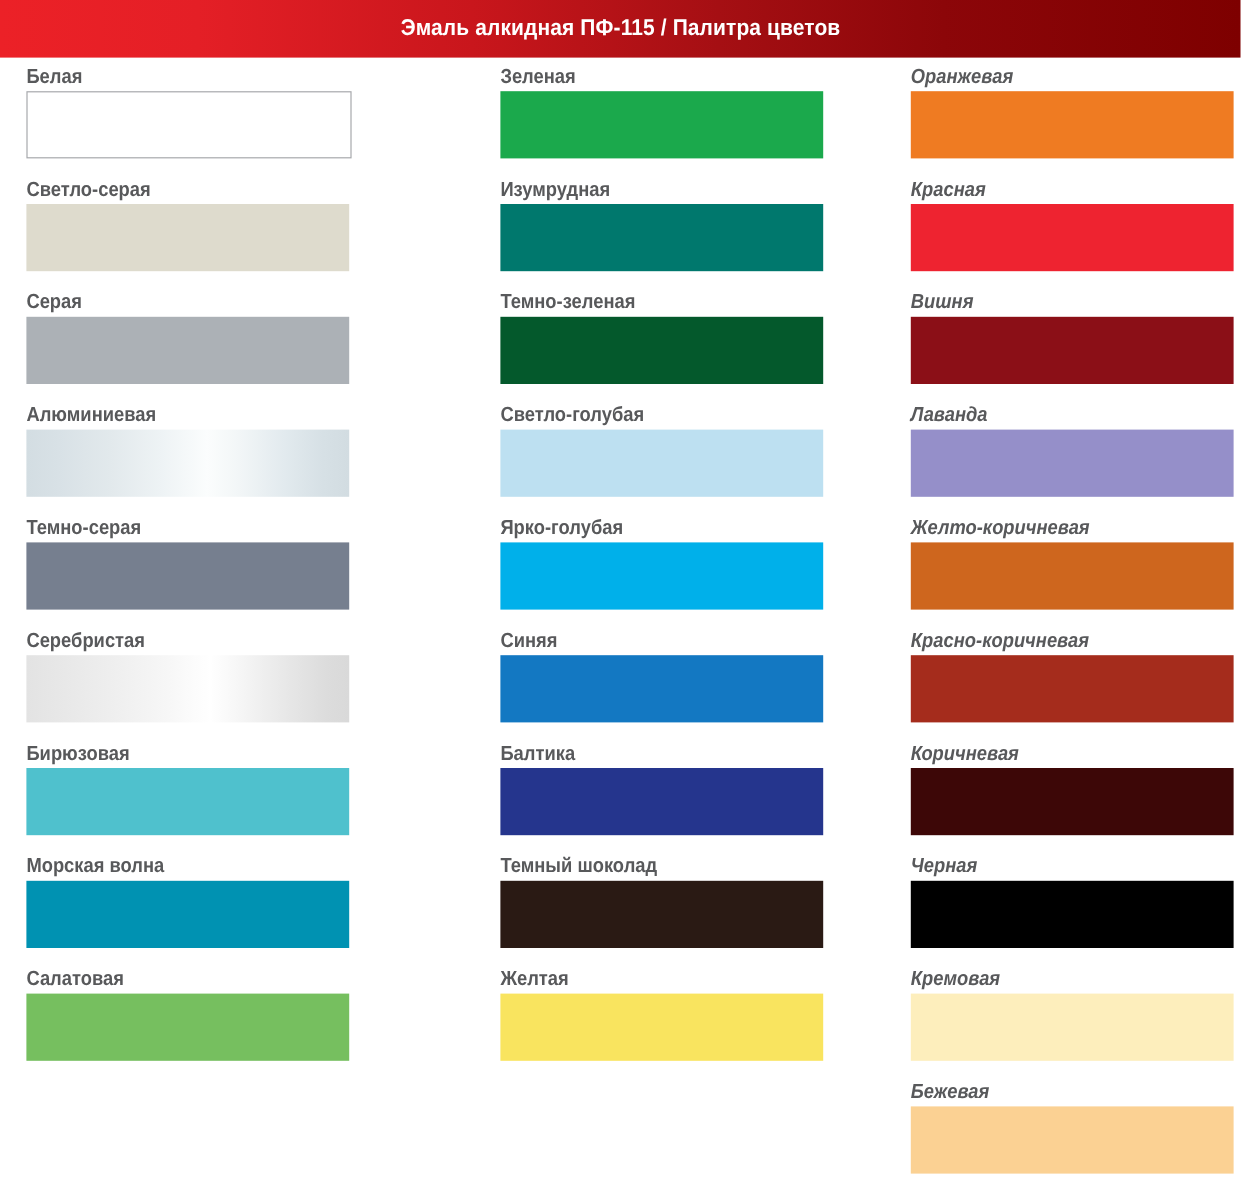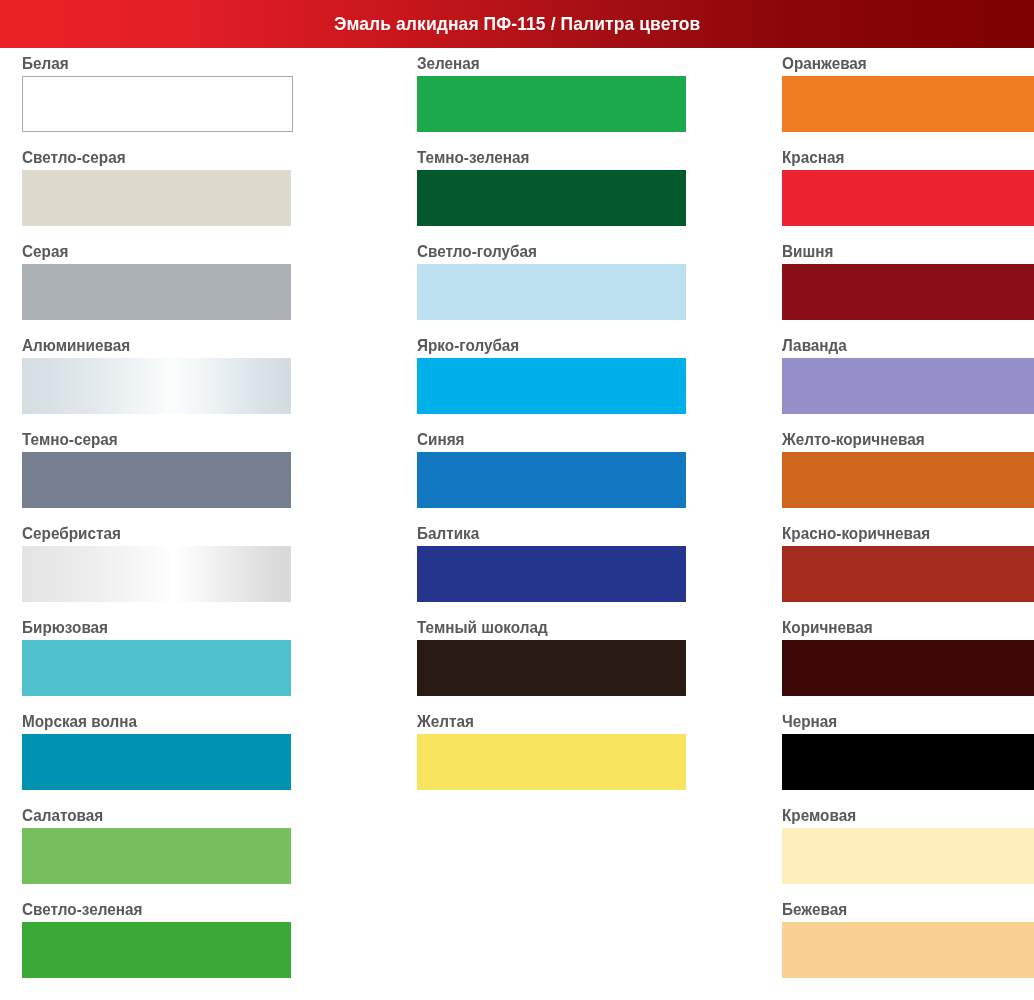--- a/index.html
+++ b/index.html
@@ -58,21 +58,21 @@
     height: 952px;
   }
 
   .column {
     position: absolute;
     top: 0;
     width: 271px;
   }
   .col-0 { left: 3px; }
   .col-1 { left: 398px; }
-  .col-2 { left: 763px; }
+  .col-2 { left: 740px; font-style: italic; }
 
   .cell {
     position: relative;
     height: 94px;
     margin-left: 19px;
   }
 
   .cell-label {
     display: block;
     color: #58595b;
@@ -149,31 +149,31 @@
           <span class="swatch" style="background: rgb(79, 193, 205);"></span>
         </div>
         <div class="cell">
           <span class="cell-label" style="color: rgb(88, 89, 91);">Морская волна</span>
           <span class="swatch" style="background: rgb(0, 146, 178);"></span>
         </div>
         <div class="cell">
           <span class="cell-label" style="color: rgb(88, 89, 91);">Салатовая</span>
           <span class="swatch" style="background: rgb(118, 191, 95);"></span>
         </div>
-        <div class="cell">
-          <span class="cell-label" style="color: rgb(88, 89, 91);">Светло-зеленая</span>
-          <span class="swatch" style="background: rgb(58, 169, 53);"></span>
-        </div>
       </div>
     <div class="column col-1">
         <div class="cell">
           <span class="cell-label" style="color: rgb(88, 89, 91);">Зеленая</span>
           <span class="swatch" style="background: rgb(27, 169, 76);"></span>
         </div>
         <div class="cell">
+          <span class="cell-label" style="color: rgb(88, 89, 91);">Изумрудная</span>
+          <span class="swatch" style="background: rgb(0, 120, 109);"></span>
+        </div>
+        <div class="cell">
           <span class="cell-label" style="color: rgb(88, 89, 91);">Темно-зеленая</span>
           <span class="swatch" style="background: rgb(4, 89, 44);"></span>
         </div>
         <div class="cell">
           <span class="cell-label" style="color: rgb(88, 89, 91);">Светло-голубая</span>
           <span class="swatch" style="background: rgb(189, 224, 241);"></span>
         </div>
         <div class="cell">
           <span class="cell-label" style="color: rgb(88, 89, 91);">Ярко-голубая</span>
           <span class="swatch" style="background: rgb(0, 176, 234);"></span>

